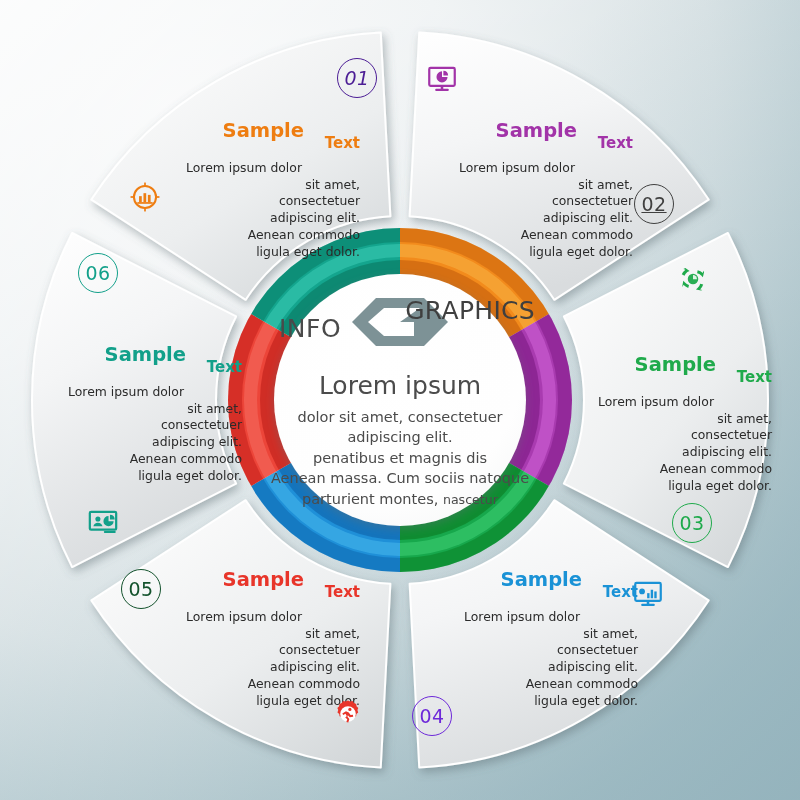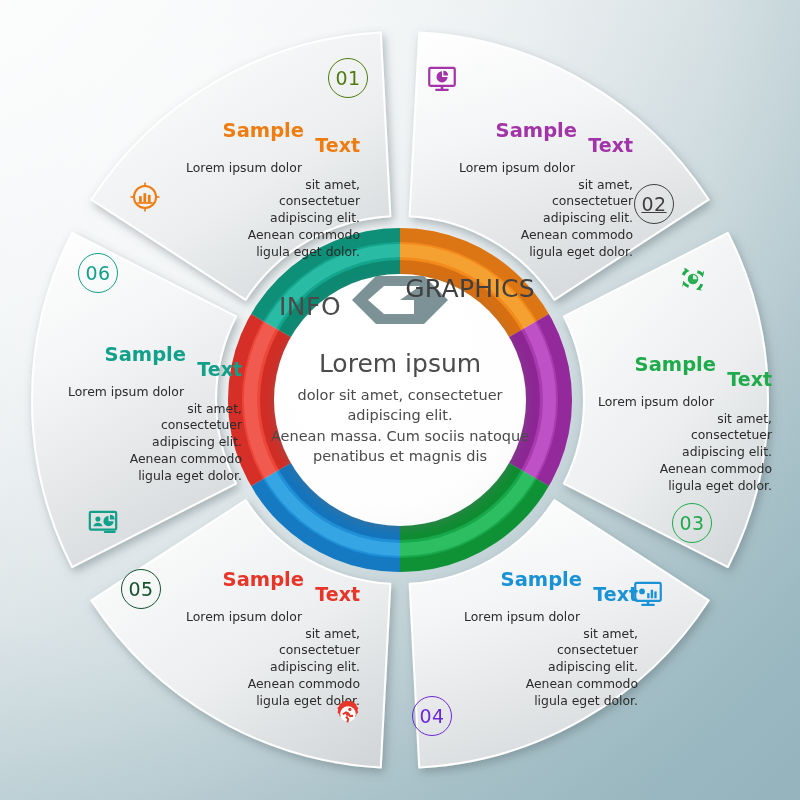--- a/index.html
+++ b/index.html
@@ -17,36 +17,36 @@
   }
   .bg2{position:absolute;inset:0;
       background:linear-gradient(135deg, rgba(255,255,255,.85) 0%, rgba(255,255,255,.25) 38%, rgba(150,181,190,.35) 72%, rgba(146,178,188,.75) 100%);
   }
 
   
   #wheel{position:absolute;left:0;top:0;width:800px;height:800px;}
 
   
   .center-block{
-    position:absolute;left:255px;top:260px;width:290px;height:250px;
+    position:absolute;left:255px;top:282px;width:290px;height:250px;
     text-align:center;pointer-events:none;
   }
   .logo{position:relative;height:62px;margin-top:10px;}
   .logo svg{position:absolute;left:50%;top:0;transform:translateX(-50%);}
   .logo .lg-info{position:absolute;left:24px;top:22px;font-size:25px;color:#4a4a4a;letter-spacing:.5px;}
   .logo .lg-graphics{position:absolute;right:10px;top:4px;font-size:25px;color:#3f3f3f;letter-spacing:.3px;margin-left:47px;}
 
   .c-head{font-size:25px;color:#4b4b4b;margin-top:18px;line-height:1.1;}
   .c-body{font-size:14.5px;color:#4b4b4b;line-height:1.42;margin-top:7px;padding:0 6px;}
   .c-body .sm{font-size:12.6px;}
 
   
   .seg{position:absolute;pointer-events:none;}
   .seg .sample{font-size:19.5px;font-weight:bold;line-height:1;}
-  .seg .txt{font-size:19px;font-weight:bold;line-height:1;}
+  .seg .txt{font-size:15px;font-weight:bold;line-height:1;}
   .seg .body{font-size:12.4px;color:#2b2b2b;line-height:1.35;text-align:right;}
   .seg .hrow{position:relative;height:46px;}
   .seg .hrow .sample{position:absolute;right:56px;top:7px;}
   .seg .hrow .txt{position:absolute;right:0;top:22px;}
   .seg .body .l1{margin-right:58px;}
 
   
   .num{position:absolute;width:38px;height:38px;border-radius:50%;
        border:1.6px solid currentColor;display:flex;align-items:center;
        justify-content:center;font-size:19px;letter-spacing:.5px;}
@@ -189,41 +189,45 @@
       <svg width="120" height="60" viewBox="0 0 120 60">
         <path d="M36 6 H84 L108 30 L84 54 H36 L12 30 Z
                  M44 16 H80 L60 30 H74 V44 H44 L28 30 Z" fill="#7d9296" fill-rule="evenodd"></path>
       </svg>
       <span class="lg-info">INFO</span>
       <span class="lg-graphics">GRAPHICS</span>
     </div>
     <div class="c-head">Lorem ipsum</div>
     <div class="c-body">
       <div>dolor sit amet, consectetuer adipiscing elit.</div>
+      <div>penatibus et magnis dis</div>
       <div>Aenean massa. Cum sociis natoque</div>
-      <div>penatibus et magnis dis</div>
+      <div>
+        <span>parturient montes,</span>
+        <span class="sm">nascetur</span>
+      </div>
     </div>
   </div>
 
   <div id="segtexts">
       <div class="seg" style="left: 170px; top: 114px; width: 190px;">
         <div class="hrow">
        <span class="sample" style="color:#ee7d11">Sample</span>
        <span class="txt" style="color:#ee7d11">Text</span>
      </div>
      <div class="body">
           <div class="l1">Lorem ipsum dolor</div>
           <div class="">sit amet,</div>
           <div class="">consectetuer</div>
           <div class="">adipiscing elit.</div>
           <div class="">Aenean commodo</div>
           <div class="">ligula eget dolor.</div>
         </div>
       </div>
-      <div class="num" style="left: 328px; top: 58px; color: #4d7c0f;">01</div>
+      <div class="num" style="left: 337px; top: 58px; color: #4c1d95; font-style: italic;">01</div>
       <div class="ico" style="left: 128px; top: 180px;">
         <svg viewBox="0 0 40 40">
           <g fill="none" stroke="#ee7d11" stroke-width="2.4">
         <circle cx="20" cy="20" r="13"></circle>
           </g>
         <g fill="#ee7d11">
             <rect x="13" y="19" width="3.2" height="7"></rect>
         <rect x="18.2" y="15.5" width="3.2" height="10.5"></rect>
         <rect x="23.4" y="17.5" width="3.2" height="8.5"></rect>
         <rect x="11" y="26" width="18" height="2"></rect>

